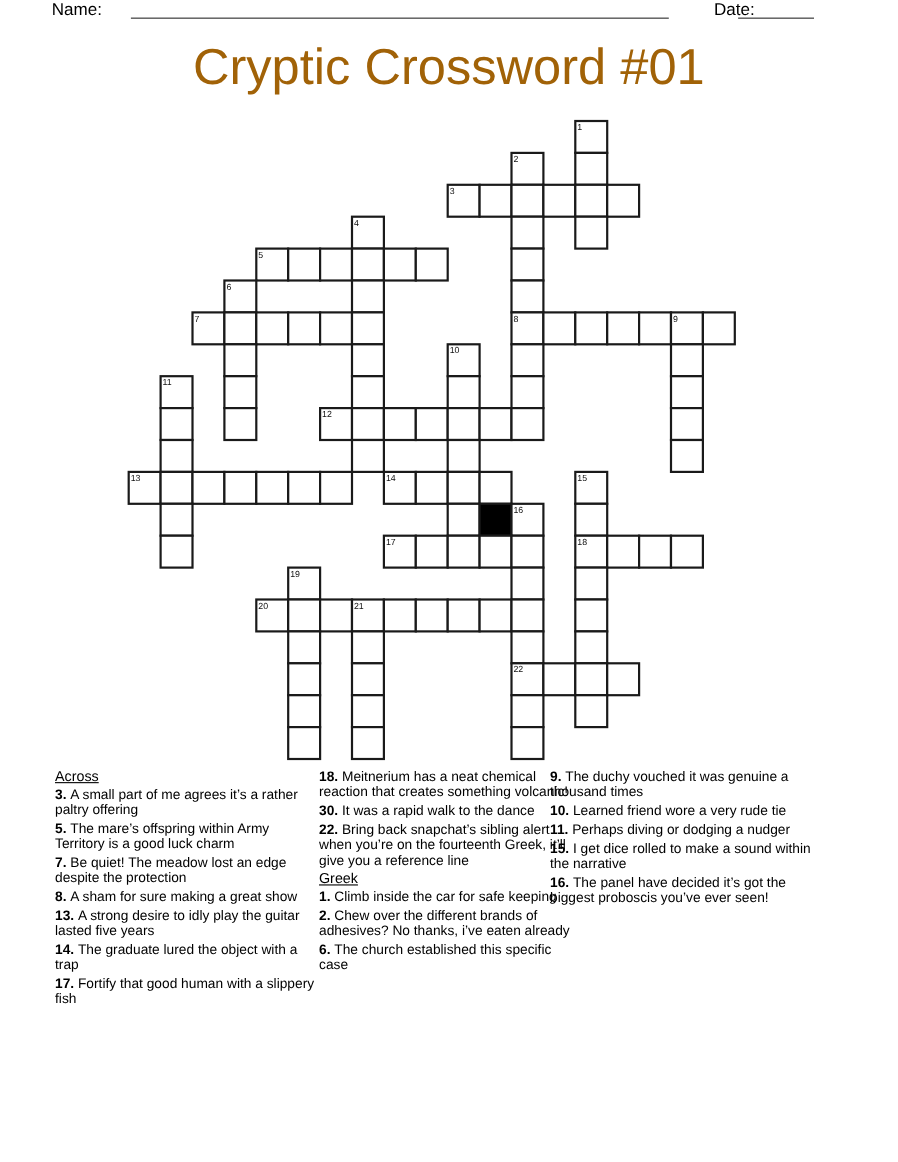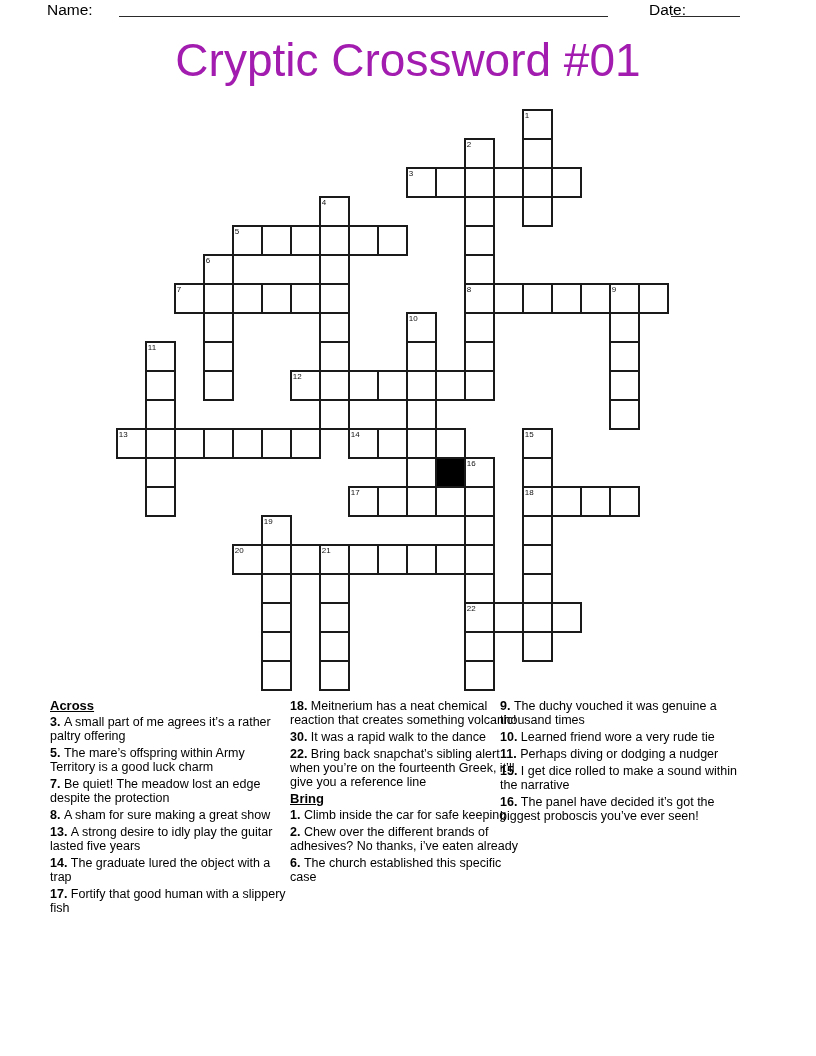--- a/index.html
+++ b/index.html
@@ -11,31 +11,31 @@
   }
   .hdr-label { position:absolute; top:1px; font-size:15.5px; color:#000; }
   .name-label { left:47px; }
   .date-label { left:626px;margin-left:23px; }
   .write-line { position:absolute; top:0; height:16px; border-bottom:1.6px solid #2a2a2a; }
   .name-line { left:119px; width:489px; }
   .date-line { left:671px; width:69px; }
   .title {
     position:absolute; left:0; right:0; top:33px; margin:0;
     text-align:center; font-size:46px; font-weight:400;
-    letter-spacing:0px; color:#a21caf;
+    letter-spacing:0px; color:#a16207;
   }
   .grid-wrap { position:absolute; left:114px; top:107px; }
   .cell-num { font-size:8px; font-family:"Liberation Sans", sans-serif; fill:#111; }
   .clues-col { position:absolute; top:699px; width:238px; font-size:12.5px; line-height:14px; color:#000; }
   .col-1 { left:50px; }
   .col-2 { left:290px; }
   .col-3 { left:500px; }
   .clue { margin:0 0 3px 0; }
   .clue b { font-weight:700; }
-  .clue-header { margin:0 0 2px 0; font-weight:700; text-decoration:underline; font-size:13px; }
+  .clue-header { margin:0 0 2px 0; font-weight:400; text-decoration:underline; font-size:13px; }
 </style>
 </head>
 <body>
 
 <span class="hdr-label name-label">Name:</span>
 <div class="write-line name-line"></div>
 <span class="hdr-label date-label">Date:</span>
 <div class="write-line date-line"></div>
 
 <h1 class="title">Cryptic Crossword #01</h1>
@@ -191,21 +191,21 @@
     <p class="clue"><b>7. </b>Be quiet! The meadow lost an edge despite the protection</p>
     <p class="clue"><b>8. </b>A sham for sure making a great show</p>
     <p class="clue"><b>13. </b>A strong desire to idly play the guitar lasted five years</p>
     <p class="clue"><b>14. </b>The graduate lured the object with a trap</p>
     <p class="clue"><b>17. </b>Fortify that good human with a slippery fish</p>
   </div>
 <div class="clues-col col-2">
     <p class="clue"><b>18. </b>Meitnerium has a neat chemical reaction that creates something volcanic!</p>
     <p class="clue"><b>30. </b>It was a rapid walk to the dance</p>
     <p class="clue"><b>22. </b>Bring back snapchat’s sibling alert when you’re on the fourteenth Greek, it’ll give you a reference line</p>
-    <p class="clue-header">Bring</p>
+    <p class="clue-header">Greek</p>
     <p class="clue"><b>1. </b>Climb inside the car for safe keeping</p>
     <p class="clue"><b>2. </b>Chew over the different brands of adhesives? No thanks, i’ve eaten already</p>
     <p class="clue"><b>6. </b>The church established this specific case</p>
   </div>
 <div class="clues-col col-3">
     <p class="clue"><b>9. </b>The duchy vouched it was genuine a thousand times</p>
     <p class="clue"><b>10. </b>Learned friend wore a very rude tie</p>
     <p class="clue"><b>11. </b>Perhaps diving or dodging a nudger</p>
     <p class="clue"><b>15. </b>I get dice rolled to make a sound within the narrative</p>
     <p class="clue"><b>16. </b>The panel have decided it’s got the biggest proboscis you’ve ever seen!</p>

